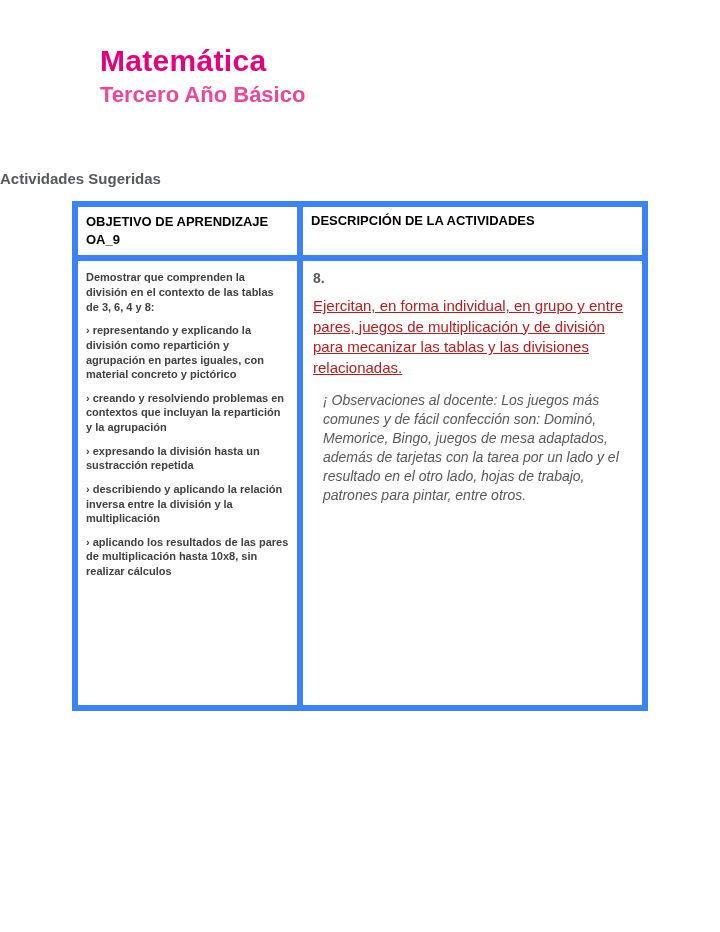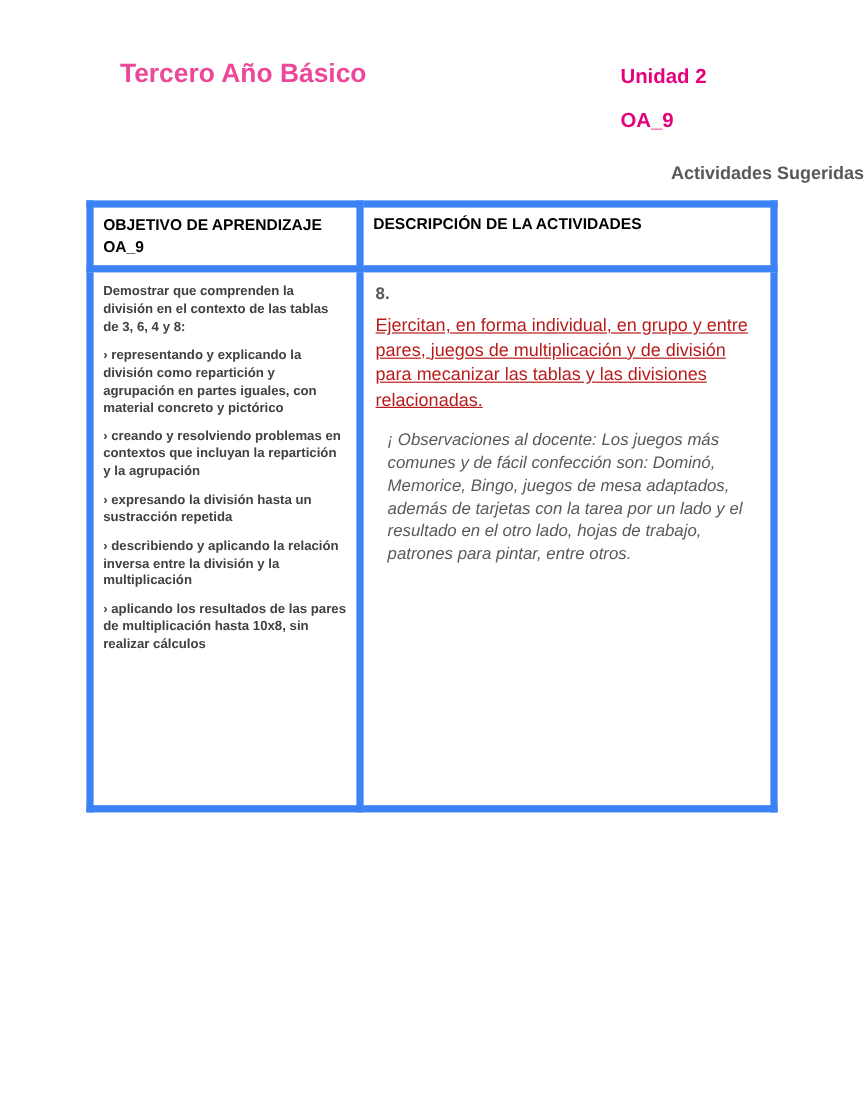--- a/index.html
+++ b/index.html
@@ -34,21 +34,21 @@
     font-size: 17px; font-weight: bold; color: #e6007e;
   }
   .oa-label {
     margin-top: 17px;
     font-size: 17px; font-weight: bold; color: #e6007e;
   }
 
   
   .section-title {
     margin: 62px 0 14px 0;
-    text-align: right;
+    text-align: left;
     font-size: 15px; font-weight: bold;
     color: #58595b;
   }
 
   
   table.activities {
     border-collapse: collapse;
     table-layout: fixed;
     width: 570px;
     margin: 0 auto;
@@ -93,25 +93,22 @@
     color: #58595b; line-height: 1.36;
   }
 </style>
 </head>
 <body>
 
 <div class="page">
 
   <header class="doc-header">
     <div>
+      <h1 class="doc-title">Matemática</h1>
       <h2 class="doc-subtitle">Tercero Año Básico</h2>
-    </div>
-    <div class="header-right">
-      <div class="unit-label">Unidad 2</div>
-      <div class="oa-label">OA_9</div>
     </div>
   </header>
 
   <h3 class="section-title">Actividades Sugeridas</h3>
 
   <table class="activities">
     <thead>
       <tr>
         <th class="obj-header">
           <div>OBJETIVO DE APRENDIZAJE</div>

